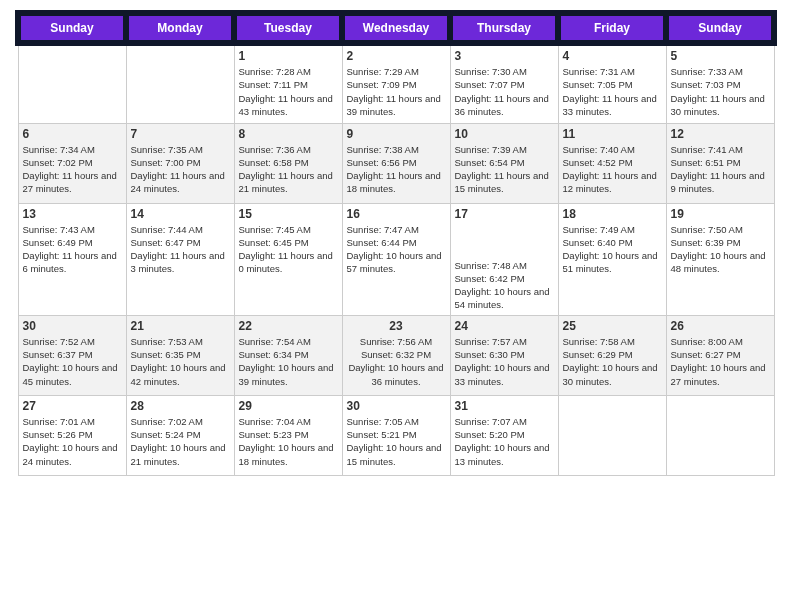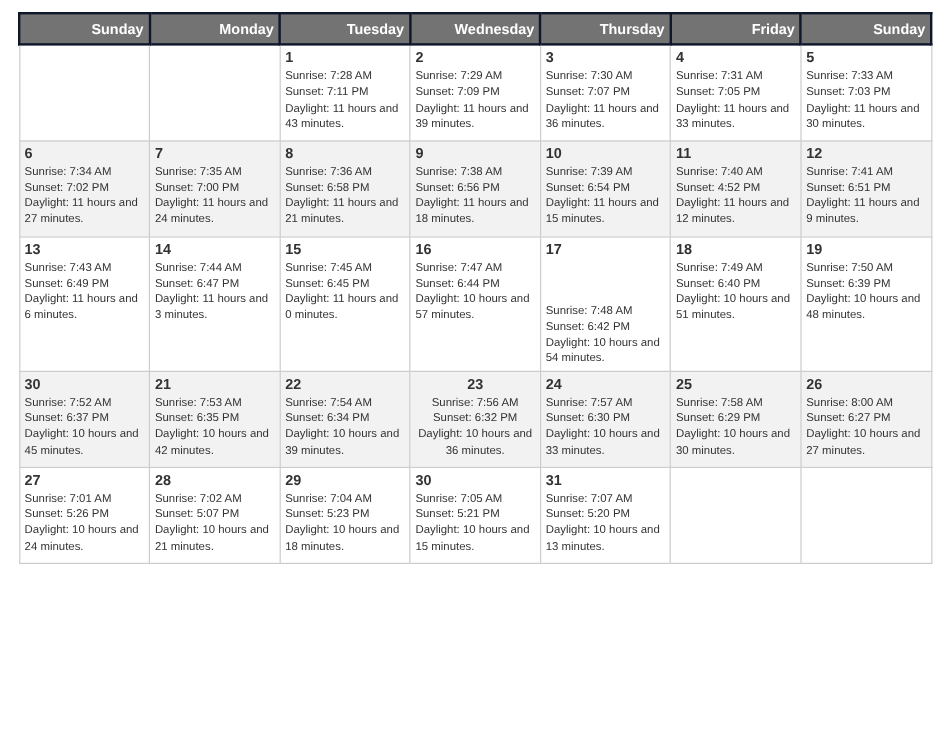--- a/index.html
+++ b/index.html
@@ -43,27 +43,27 @@
     .location {
       font-size: 15px;
       color: #555;
     }
     table {
       width: 100%;
       border-collapse: collapse;
       table-layout: fixed;
     }
     thead tr th {
-      background: #737373;
+      background: #6d28d9;
       color: #fff;
       font-size: 12px;
       font-weight: bold;
       padding: 5px 4px;
-      text-align: right;
-      border: 2px solid #0f172a;
+      text-align: center;
+      border: 6px solid #0f172a;
     }
     tbody tr td {
       border: 1px solid #ccc;
       vertical-align: top;
       padding: 3px 4px;
       font-size: 10px;
       color: #333;
       height: 80px;
       background: #fff;
     }
@@ -273,21 +273,21 @@
         <tr>
           <td>
             <span class="day-number">27</span>
             <div class="day-info" style="white-space: pre-line;">Sunrise: 7:01 AM
 Sunset: 5:26 PM
 Daylight: 10 hours and 24 minutes.</div>
           </td>
           <td>
             <span class="day-number">28</span>
             <div class="day-info" style="white-space: pre-line;">Sunrise: 7:02 AM
-Sunset: 5:07 PM
+Sunset: 5:24 PM
 Daylight: 10 hours and 21 minutes.</div>
           </td>
           <td>
             <span class="day-number">29</span>
             <div class="day-info" style="white-space: pre-line;">Sunrise: 7:04 AM
 Sunset: 5:23 PM
 Daylight: 10 hours and 18 minutes.</div>
           </td>
           <td>
             <span class="day-number">30</span>

